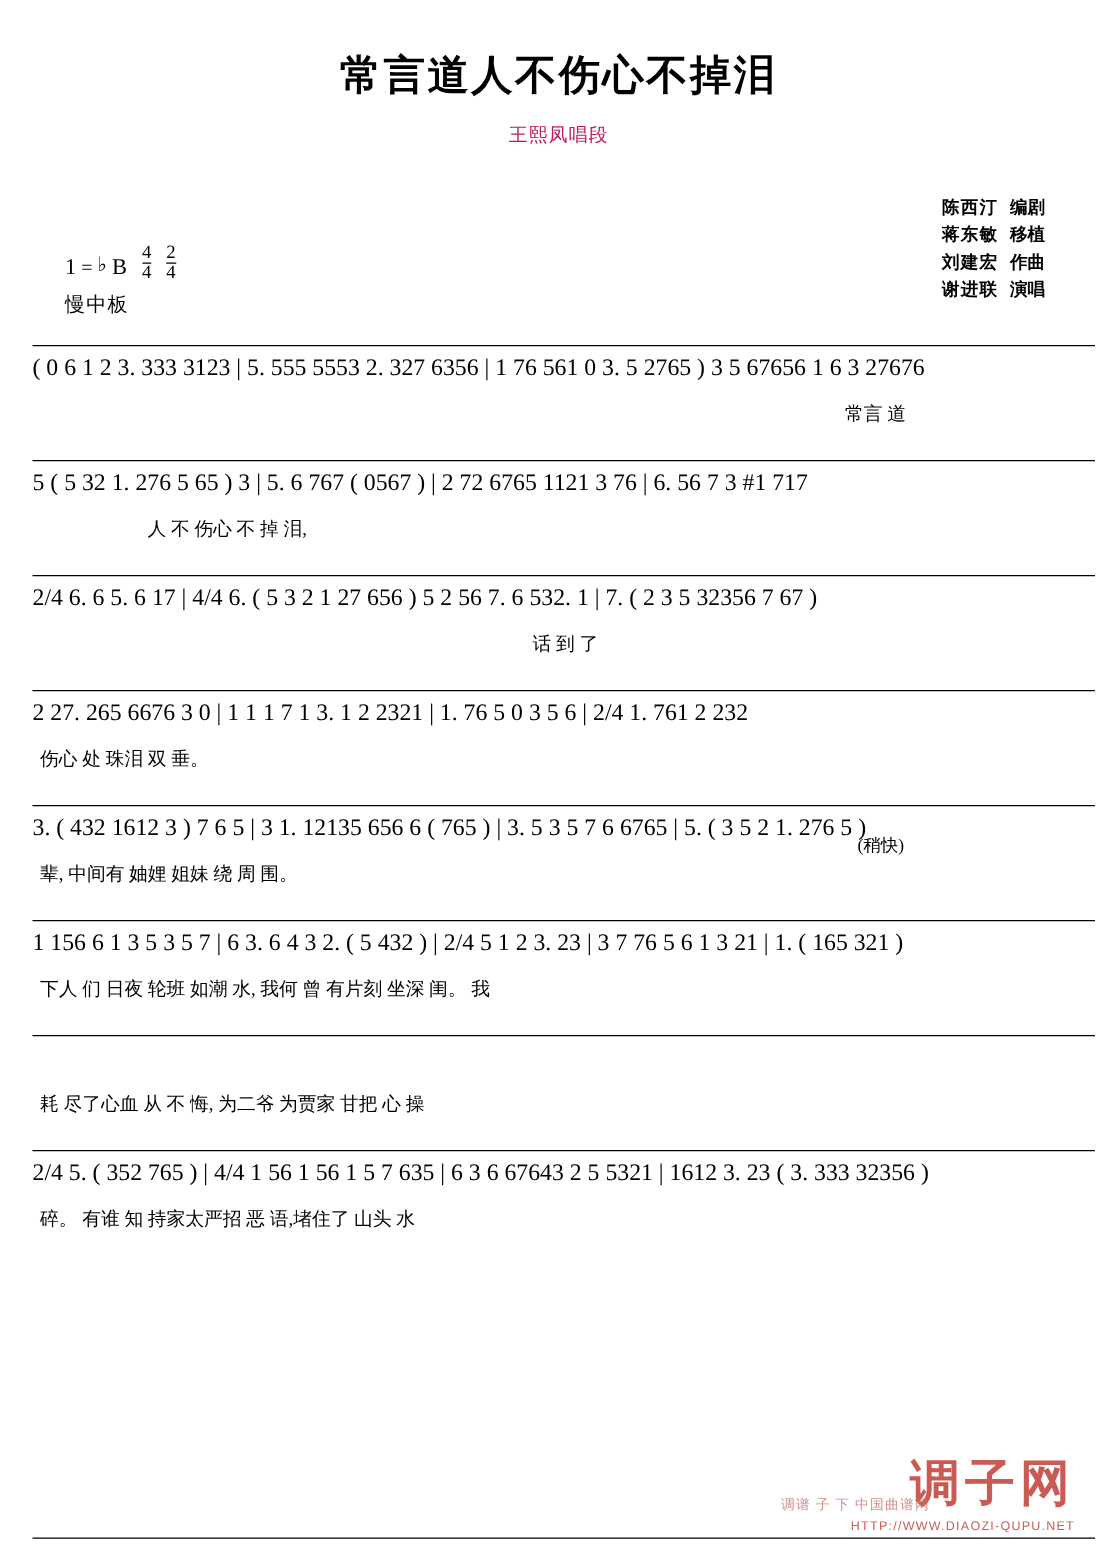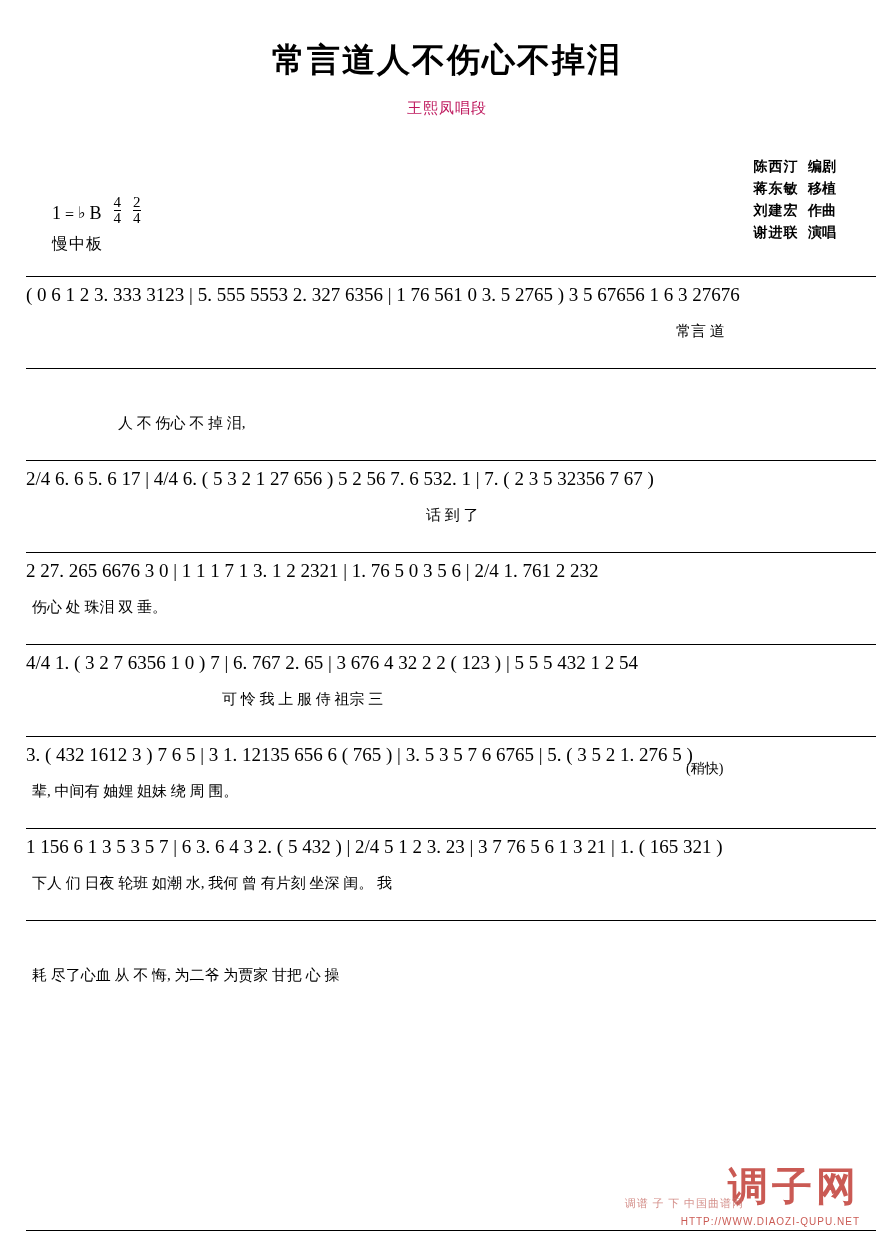--- a/index.html
+++ b/index.html
@@ -211,59 +211,60 @@
   <div class="staff" style="top: 238px;">
 
     <div class="sysrow">
       <div class="sysline"></div>
       <div class="notes">( 0 6 1 2 3. 333 3123 | 5. 555 5553 2. 327 6356 | 1 76 561 0 3. 5 2765 ) 3 5 67656 1 6 3 27676</div>
       <div class="lyrics" style="padding-left:650px;">常言     道</div>
     </div>
 
     <div class="sysrow">
       <div class="sysline"></div>
+      <div class="notes">5 ( 5 32 1. 276 5 65 ) 3 | 5. 6 767 ( 0567 ) | 2 72 6765 1121 3 76 | 6.    56 7 3 #1 717</div>
       <div class="lyrics" style="padding-left:92px;">人   不  伤心    不   掉    泪,</div>
     </div>
 
     <div class="sysrow">
       <div class="sysline"></div>
       <div class="notes">2/4 6. 6   5. 6 17 | 4/4 6. ( 5 3 2 1 27 656 ) 5   2 56 7. 6  532. 1 | 7. ( 2 3 5 32356 7 67 )</div>
       <div class="lyrics" style="padding-left:400px;">话   到   了</div>
     </div>
 
     <div class="sysrow">
       <div class="sysline"></div>
       <div class="notes">2 27. 265 6676 3 0 | 1 1 1 7 1 3. 1  2 2321 | 1.    76 5 0 3 5 6 | 2/4 1. 761 2 232</div>
       <div class="lyrics" style="padding-left:6px;">伤心   处   珠泪  双    垂。</div>
     </div>
 
-    <div class="sysrow">
-      <div class="sysline"></div>
-      <div class="notes">4/4 1. ( 3 2 7 6356 1 0 ) 7 |  6. 767 2.    65 | 3 676 4 32 2   2 ( 123 ) | 5 5 5 432 1   2 54</div>
-      <div class="lyrics" style="padding-left:196px;">可 怜 我   上 服 侍   祖宗  三</div>
-    </div>
 
     <div class="sysrow">
       <div class="sysline"></div>
       <div class="tempo-mark" style="left:660px; top:-16px;">(稍快)</div>
       <div class="notes">3. ( 432 1612 3 ) 7 6 5 | 3 1. 12135 656 6 ( 765 ) | 3. 5  3 5 7  6 6765 | 5. ( 3 5 2 1. 276 5 )</div>
       <div class="lyrics" style="padding-left:6px;">辈,   中间有 妯娌  姐妹  绕  周  围。</div>
     </div>
 
     <div class="sysrow">
       <div class="sysline"></div>
       <div class="notes">1 156 6 1   3 5 3 5 7 | 6 3. 6 4 3 2. ( 5 432 ) | 2/4 5 1 2 3. 23 | 3 7 76 5 6 1 3 21 | 1. ( 165 321 )</div>
       <div class="lyrics" style="padding-left:6px;">下人 们 日夜 轮班 如潮  水,   我何 曾  有片刻 坐深   闺。 我</div>
     </div>
 
     <div class="sysrow">
       <div class="sysline"></div>
       <div class="lyrics" style="padding-left:6px;">耗 尽了心血  从  不 悔,   为二爷  为贾家   甘把 心  操</div>
     </div>
 
+    <div class="sysrow">
+      <div class="sysline"></div>
+      <div class="notes">2/4 5. ( 352 765 ) | 4/4 1 56 1 56 1 5 7 635 | 6 3 6 67643 2 5 5321 | 1612 3. 23 ( 3. 333 32356 )</div>
+      <div class="lyrics" style="padding-left:6px;">碎。   有谁 知  持家太严招  恶  语,堵住了 山头 水</div>
+    </div>
 
   </div>
 
   <div class="watermark">
     <div class="wm-big">调子网</div>
     <div class="wm-small">HTTP://WWW.DIAOZI-QUPU.NET</div>
   </div>
   <div class="wm-overlay">调谱 子 下 中国曲谱网</div>
 
   <div class="footline"></div>

